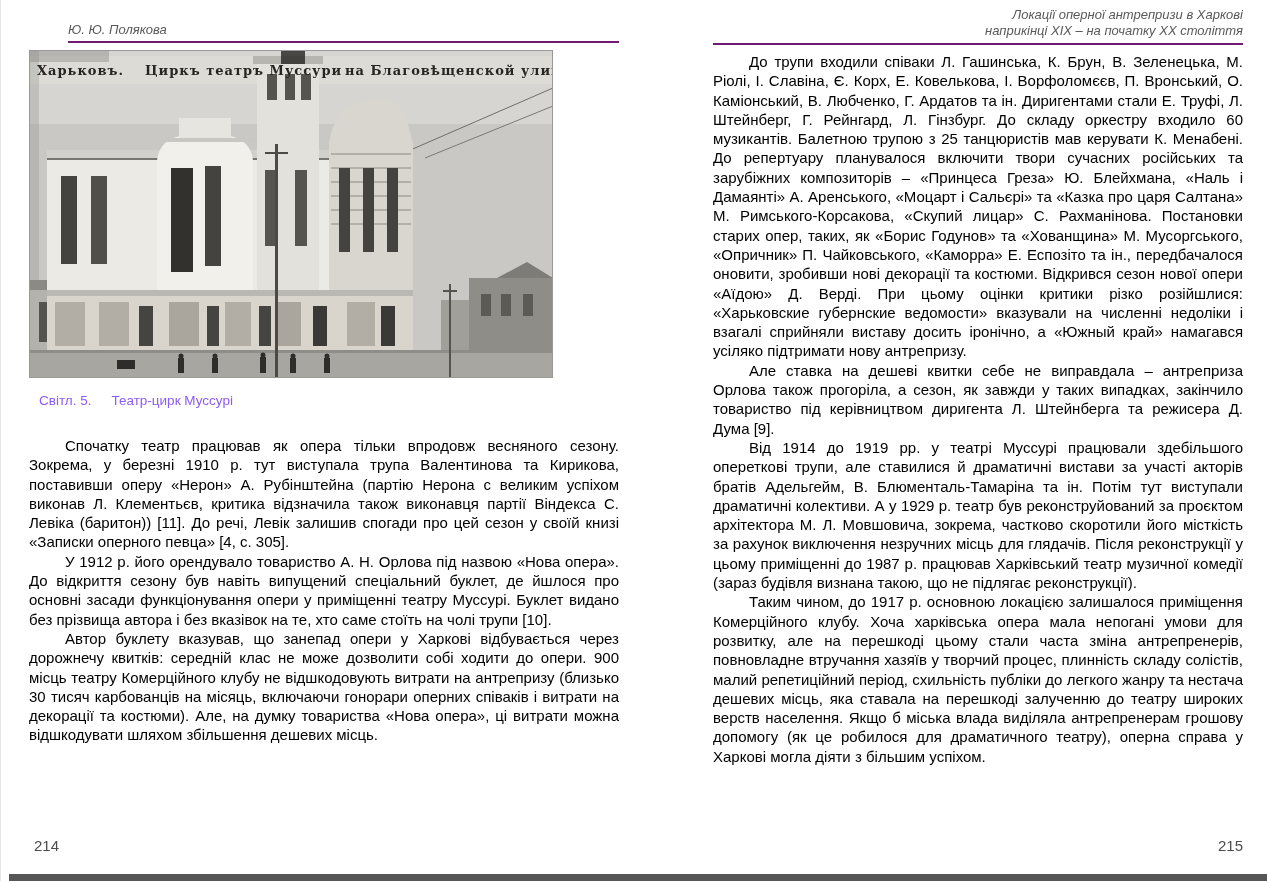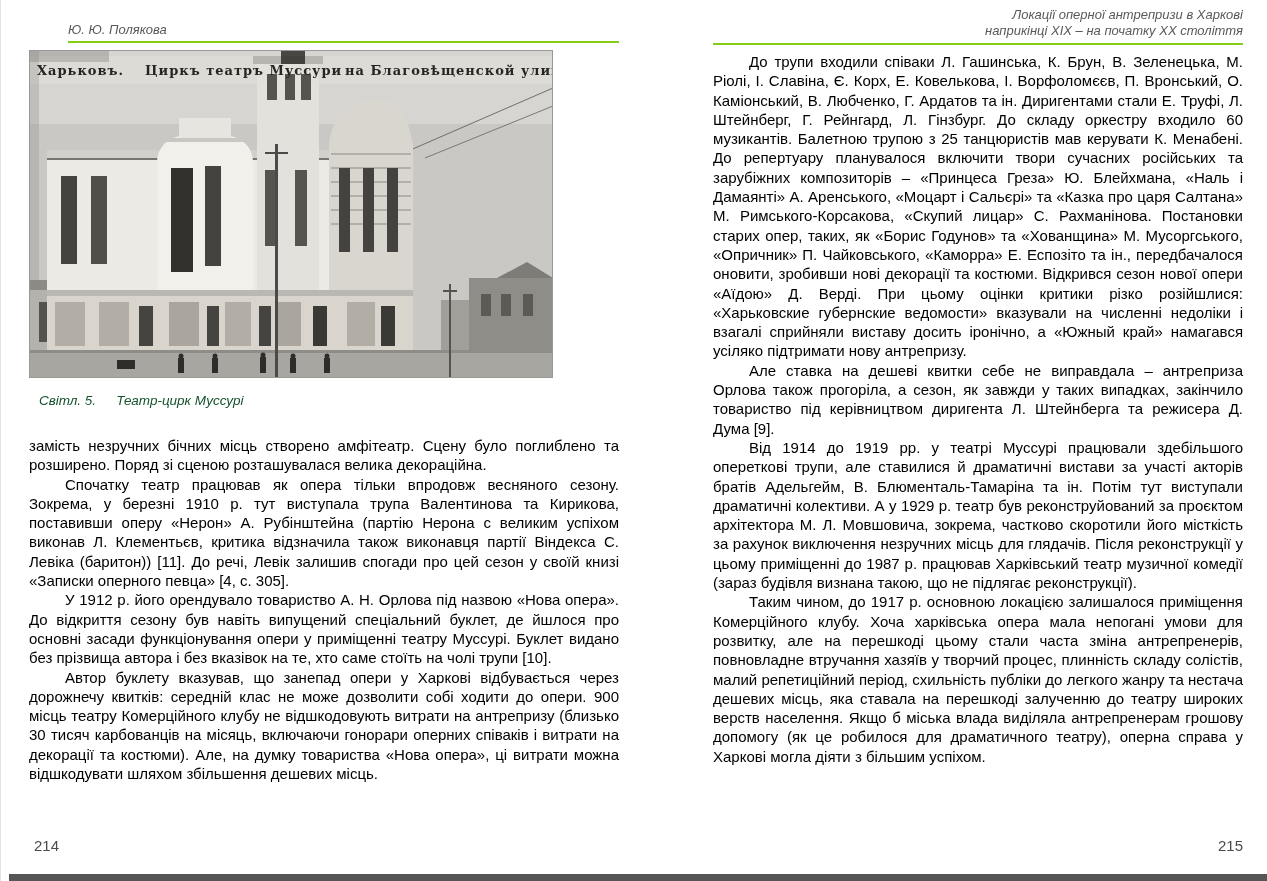--- a/index.html
+++ b/index.html
@@ -2,25 +2,25 @@
 <html><head>
 <meta charset="utf-8">
 <style>
   html,body{margin:0;padding:0;background:#ffffff;}
   .canvas{position:relative;width:1267px;height:881px;background:#fff;overflow:hidden;
           font-family:"Liberation Sans",sans-serif;border-left:1px solid #e4e4e4;box-sizing:border-box;}
   .page{position:absolute;top:0;height:881px;}
   .page-left{left:28px;width:590px;}
   .page-right{left:712px;width:530px;}
   .page-header{position:absolute;left:0;right:0;font-style:italic;font-size:13px;color:#595959;
-               border-bottom:2px solid #84cc16;padding-bottom:4px;}
+               border-bottom:2px solid #701a75;padding-bottom:4px;}
   .header-left{top:22px;margin-left:39px;}
   .header-right{top:7px;text-align:right;line-height:16px;}
   figure.photo{position:absolute;left:0;top:50px;margin:0;width:524px;height:424px;}
-  .caption{position:absolute;left:10px;top:393px;font-style:italic;font-size:13.5px;color:#14532d;}
+  .caption{position:absolute;left:10px;top:393px;font-size:13.5px;color:#8b5cf6;}
   .cap-label{margin-right:20px;}
   .body-text{position:absolute;left:0;right:0;font-size:15px;line-height:19.3px;color:#000000;text-align:justify;}
   .body-left{top:436px;}
   .body-right{top:52px;}
   .body-text p{margin:0;}
   .body-text p.indent{text-indent:36px;}
   .pagenum{position:absolute;bottom:27px;font-size:15px;color:#4c4c4c;}
   .pagenum-left{left:5px;}
   .pagenum-right{right:0;text-align:right;}
   .bottom-bar{position:absolute;left:8px;right:0;bottom:0;height:7px;background:#565656;}
@@ -138,21 +138,20 @@
 
         <rect x="0.5" y="0.5" width="523" height="327" fill="none" stroke="#9a9995" stroke-width="1"></rect>
       </svg>
     </figure>
 
     <div class="caption">
       <span class="cap-label">Світл. 5.</span><span class="cap-text">Театр-цирк Муссурі</span>
     </div>
 
     <div class="body-text body-left">
-      <p>замість незручних бічних місць створено амфітеатр. Сцену було поглиблено та розширено. Поряд зі сценою розташувалася велика декораційна.</p>
       <p class="indent">Спочатку театр працював як опера тільки впродовж весняного сезону. Зокрема, у березні 1910 р. тут виступала трупа Валентинова та Кирикова, поставивши оперу «Нерон» А. Рубінштейна (партію Нерона с великим успіхом виконав Л. Клементьєв, критика відзначила також виконавця партії Віндекса С. Левіка (баритон)) [11]. До речі, Левік залишив спогади про цей сезон у своїй книзі «Записки оперного певца» [4, с. 305].</p>
       <p class="indent">У 1912 р. його орендувало товариство А. Н. Орлова під назвою «Нова опера». До відкриття сезону був навіть випущений спеціальний буклет, де йшлося про основні засади функціонування опери у приміщенні театру Муссурі. Буклет видано без прізвища автора і без вказівок на те, хто саме стоїть на чолі трупи [10].</p>
       <p class="indent">Автор буклету вказував, що занепад опери у Харкові відбувається через дорожнечу квитків: середній клас не може дозволити собі ходити до опери. 900 місць театру Комерційного клубу не відшкодовують витрати на антрепризу (близько 30 тисяч карбованців на місяць, включаючи гонорари оперних співаків і витрати на декорації та костюми). Але, на думку товариства «Нова опера», ці витрати можна відшкодувати шляхом збільшення дешевих місць.</p>
     </div>
 
     <div class="pagenum pagenum-left">214</div>
   </section>
 
   <section class="page page-right">
     <div class="page-header header-right">

